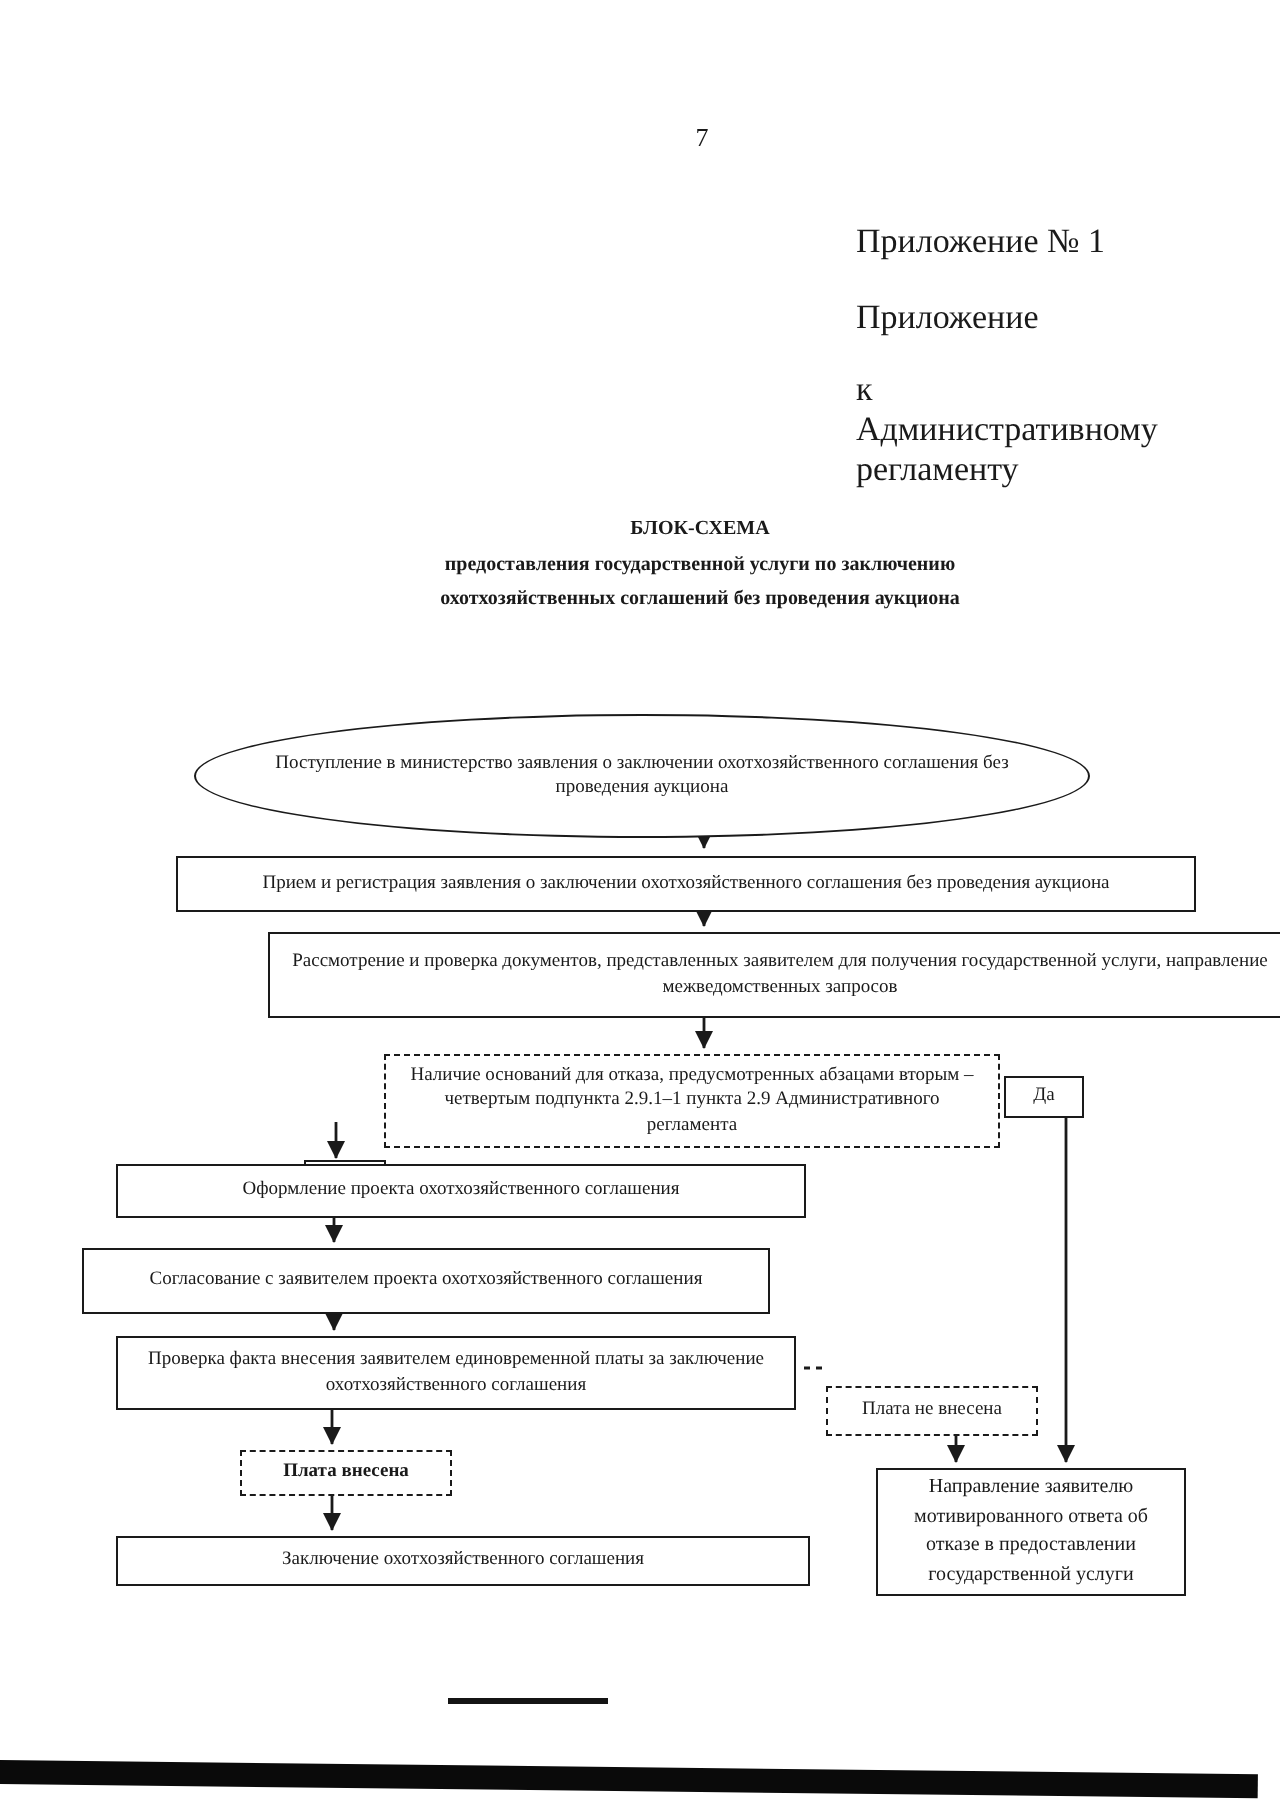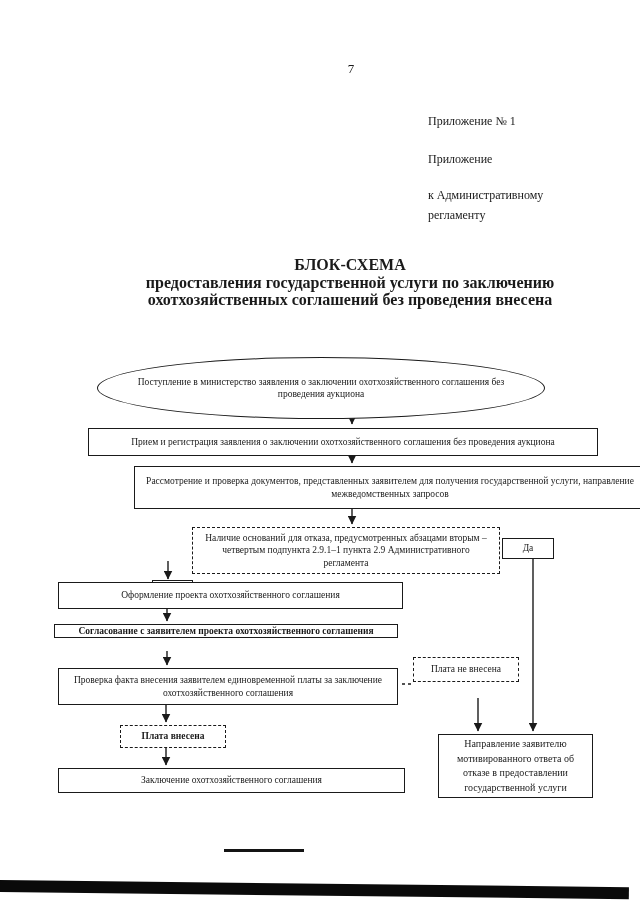--- a/index.html
+++ b/index.html
@@ -3,44 +3,44 @@
 <meta charset="utf-8">
 <style>
   html,body{margin:0;padding:0;background:#e8e8e8;}
   .page{
     position:relative;width:640px;height:905px;background:#ffffff;
     font-family:"Liberation Serif","DejaVu Serif",serif;color:#1a1a1a;
     overflow:hidden;margin:0 auto;
   }
   .abs{position:absolute;}
   .page-number{left:336px;top:61px;width:30px;text-align:center;font-size:13px;}
-  .annex-line{left:428px;width:170px;font-size:12px;line-height:20px;}
+  .annex-line{left:428px;width:170px;font-size:17px;line-height:20px;}
   .annex-1{top:111px;}
   .annex-2{top:149px;}
   .annex-3{top:185px;width:152px;}
   .title-block{left:90px;top:256px;width:520px;text-align:center;
-    font-weight:bold;font-size:16px;line-height:17.5px;}
+    font-weight:bold;font-size:10px;line-height:17.5px;}
   .connectors{left:0;top:0;width:640px;height:905px;pointer-events:none;}
   .node{
     position:absolute;box-sizing:border-box;background:#fff;
     border:1.6px solid #1a1a1a;display:flex;align-items:center;justify-content:center;
     text-align:center;font-size:9.5px;line-height:12.5px;padding:1px 8px;
   }
   .dashed{border-style:dashed;border-width:1.4px;}
   .n-start{left:97px;top:357px;width:448px;height:62px;border-radius:50%;
     border-width:1.4px;padding:1px 34px;}
   .n-reception{left:88px;top:428px;width:510px;height:28px;}
   .n-review{left:86px;top:466px;width:512px;height:43px;margin-left:48px;}
   .n-decision{left:192px;top:527px;width:308px;height:47px;}
   .n-no{left:152px;top:538px;width:41px;height:23px;padding:1px 2px;margin-top:42px;}
-  .n-yes{left:502px;top:538px;width:52px;height:21px;padding:4px 2px;}
+  .n-yes{left:502px;top:538px;width:40px;height:21px;padding:4px 2px;}
   .n-draft{left:58px;top:582px;width:345px;height:27px;}
-  .n-approval{left:54px;top:624px;width:344px;height:14px;font-weight:bold;}
+  .n-approval{left:41px;top:624px;width:344px;height:33px;}
   .n-payment-check{left:58px;top:668px;width:340px;height:37px;}
-  .n-payment-not-made{left:413px;top:657px;width:106px;height:25px;}
+  .n-payment-not-made{left:413px;top:693px;width:106px;height:25px;}
   .n-payment-made{left:120px;top:725px;width:106px;height:23px;font-weight:bold;}
   .n-conclusion{left:58px;top:768px;width:347px;height:25px;}
   .n-refusal{left:438px;top:734px;width:155px;height:64px;
     font-size:10px;line-height:14.5px;padding:3px 9px;}
   .short-line{left:224px;top:849px;width:80px;height:3px;background:#141414;}
   .scan-bar{left:0px;top:880px;width:629px;height:12px;background:#0a0a0a;
     transform:rotate(0.65deg);transform-origin:0 0;}
 </style>
 </head>
 <body>
@@ -49,21 +49,21 @@
 
   <div class="abs page-number">7</div>
 
   <div class="abs annex-line annex-1">Приложение № 1</div>
   <div class="abs annex-line annex-2">Приложение</div>
   <div class="abs annex-line annex-3">к Административному регламенту</div>
 
   <div class="abs title-block">
     <div>БЛОК-СХЕМА</div>
     <div>предоставления государственной услуги по заключению</div>
-    <div>охотхозяйственных соглашений без проведения внесена</div>
+    <div>охотхозяйственных соглашений без проведения аукциона</div>
   </div>
 
   <svg class="abs connectors" width="640" height="905" viewBox="0 0 640 905" xmlns="http://www.w3.org/2000/svg">
     <defs>
       <marker id="arrow" markerUnits="userSpaceOnUse" markerWidth="9" markerHeight="9" viewBox="0 0 9 9" refX="8.5" refY="4.5" orient="auto">
         <polygon points="0,0 9,4.5 0,9" fill="#1a1a1a"></polygon>
       </marker>
     </defs>
     <g stroke="#1a1a1a" stroke-width="1.4">
       <line x1="352" y1="417" x2="352" y2="424" marker-end="url(#arrow)"></line>

